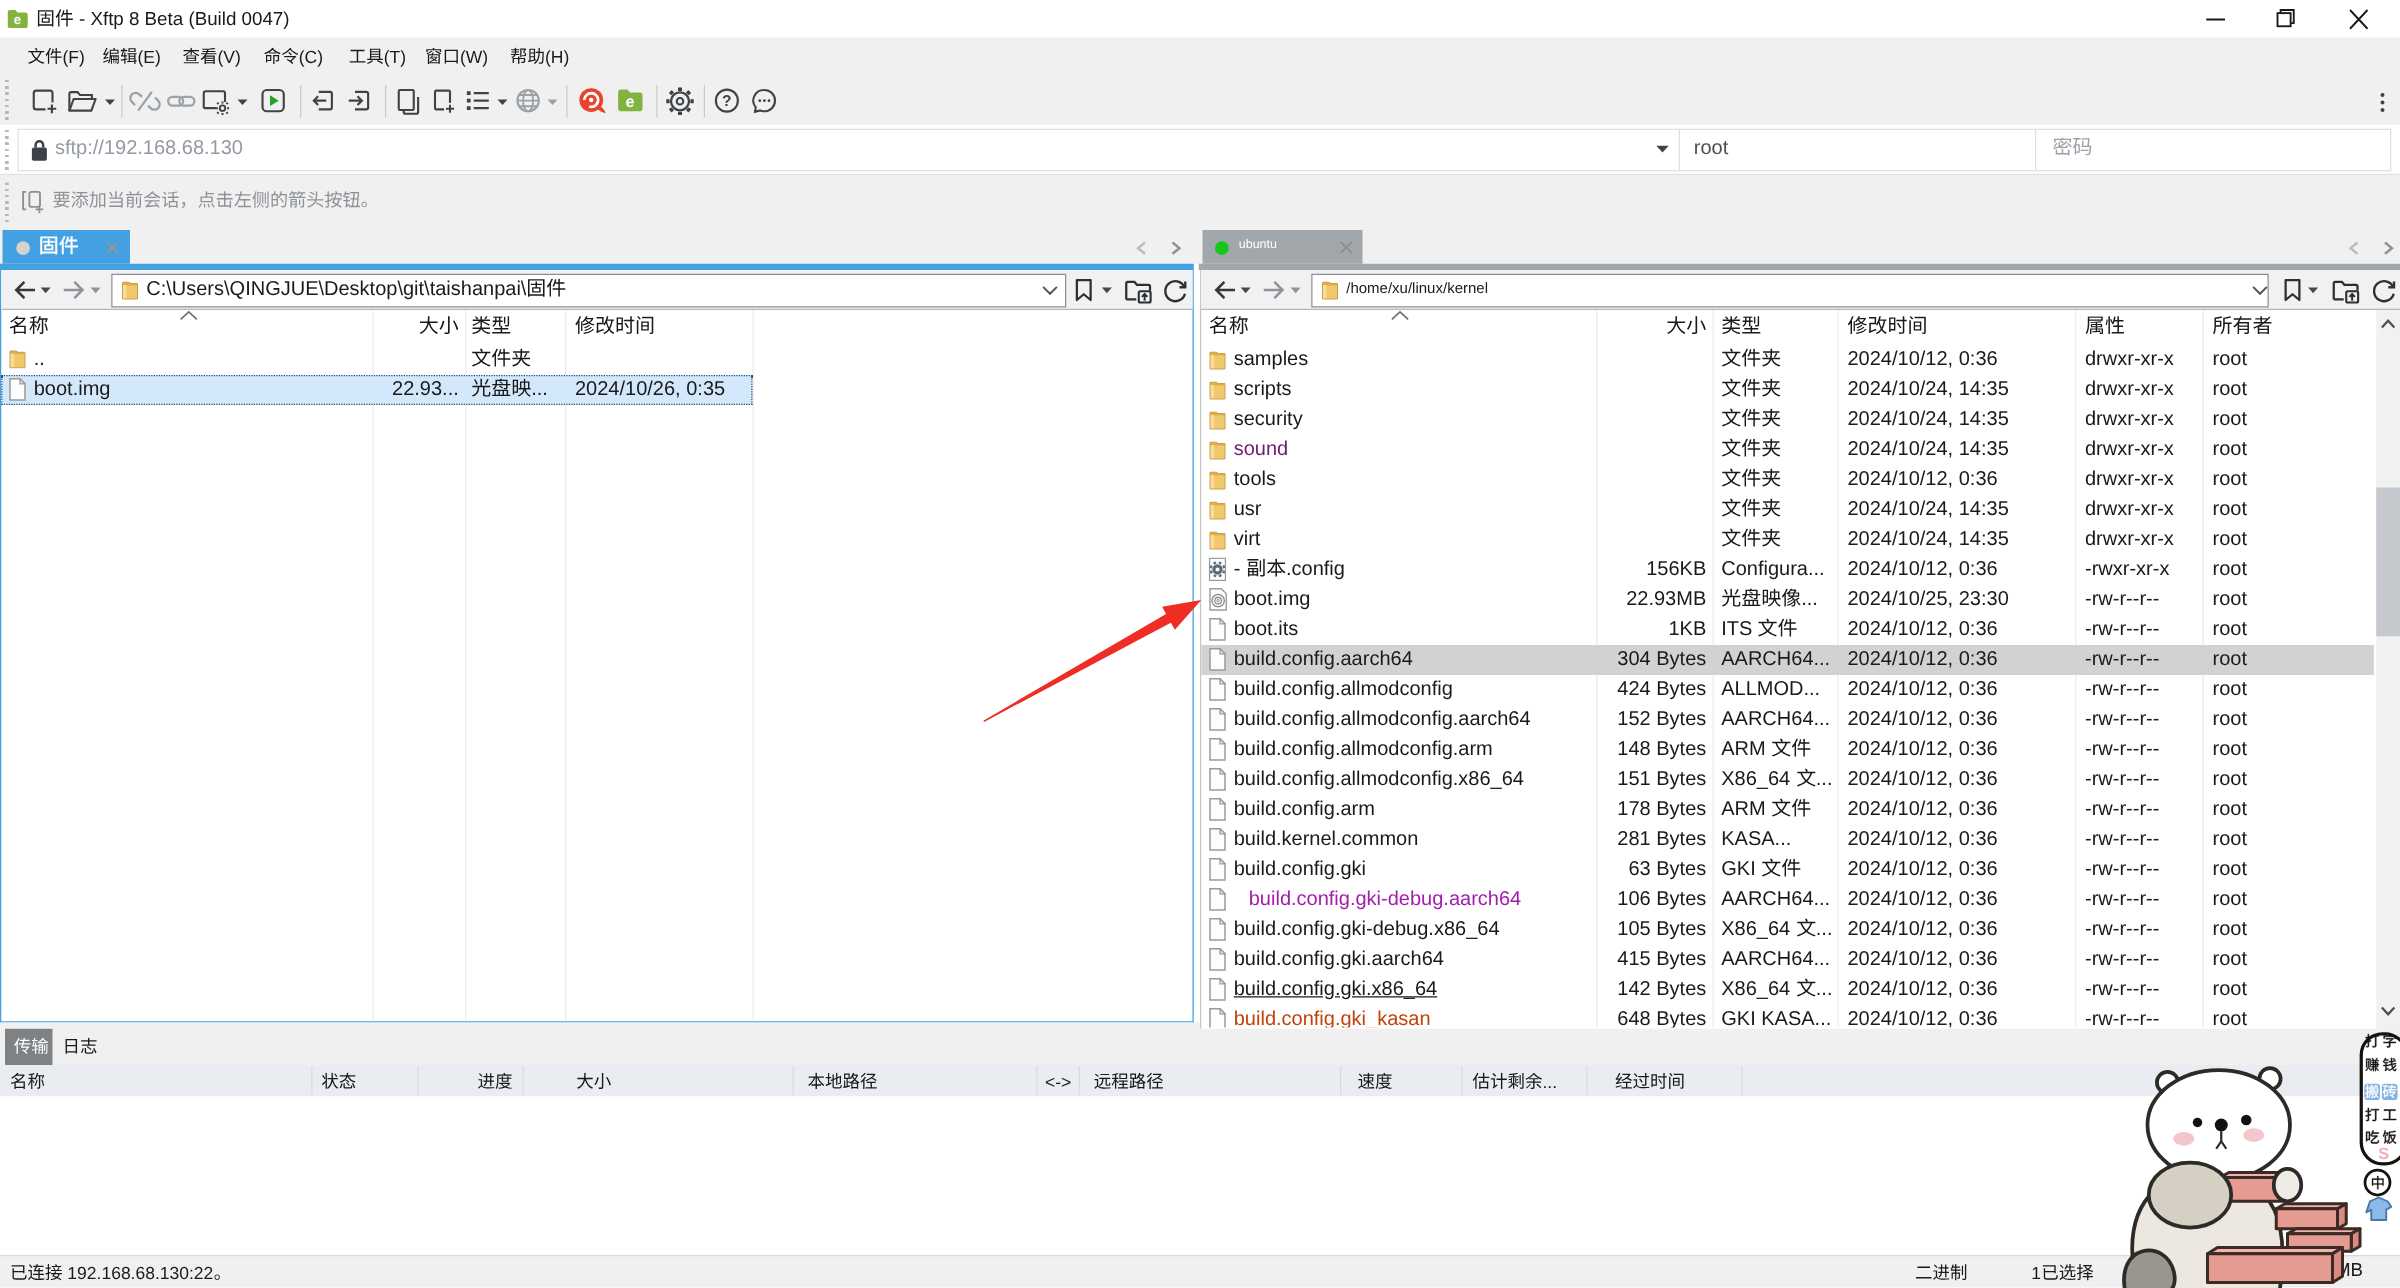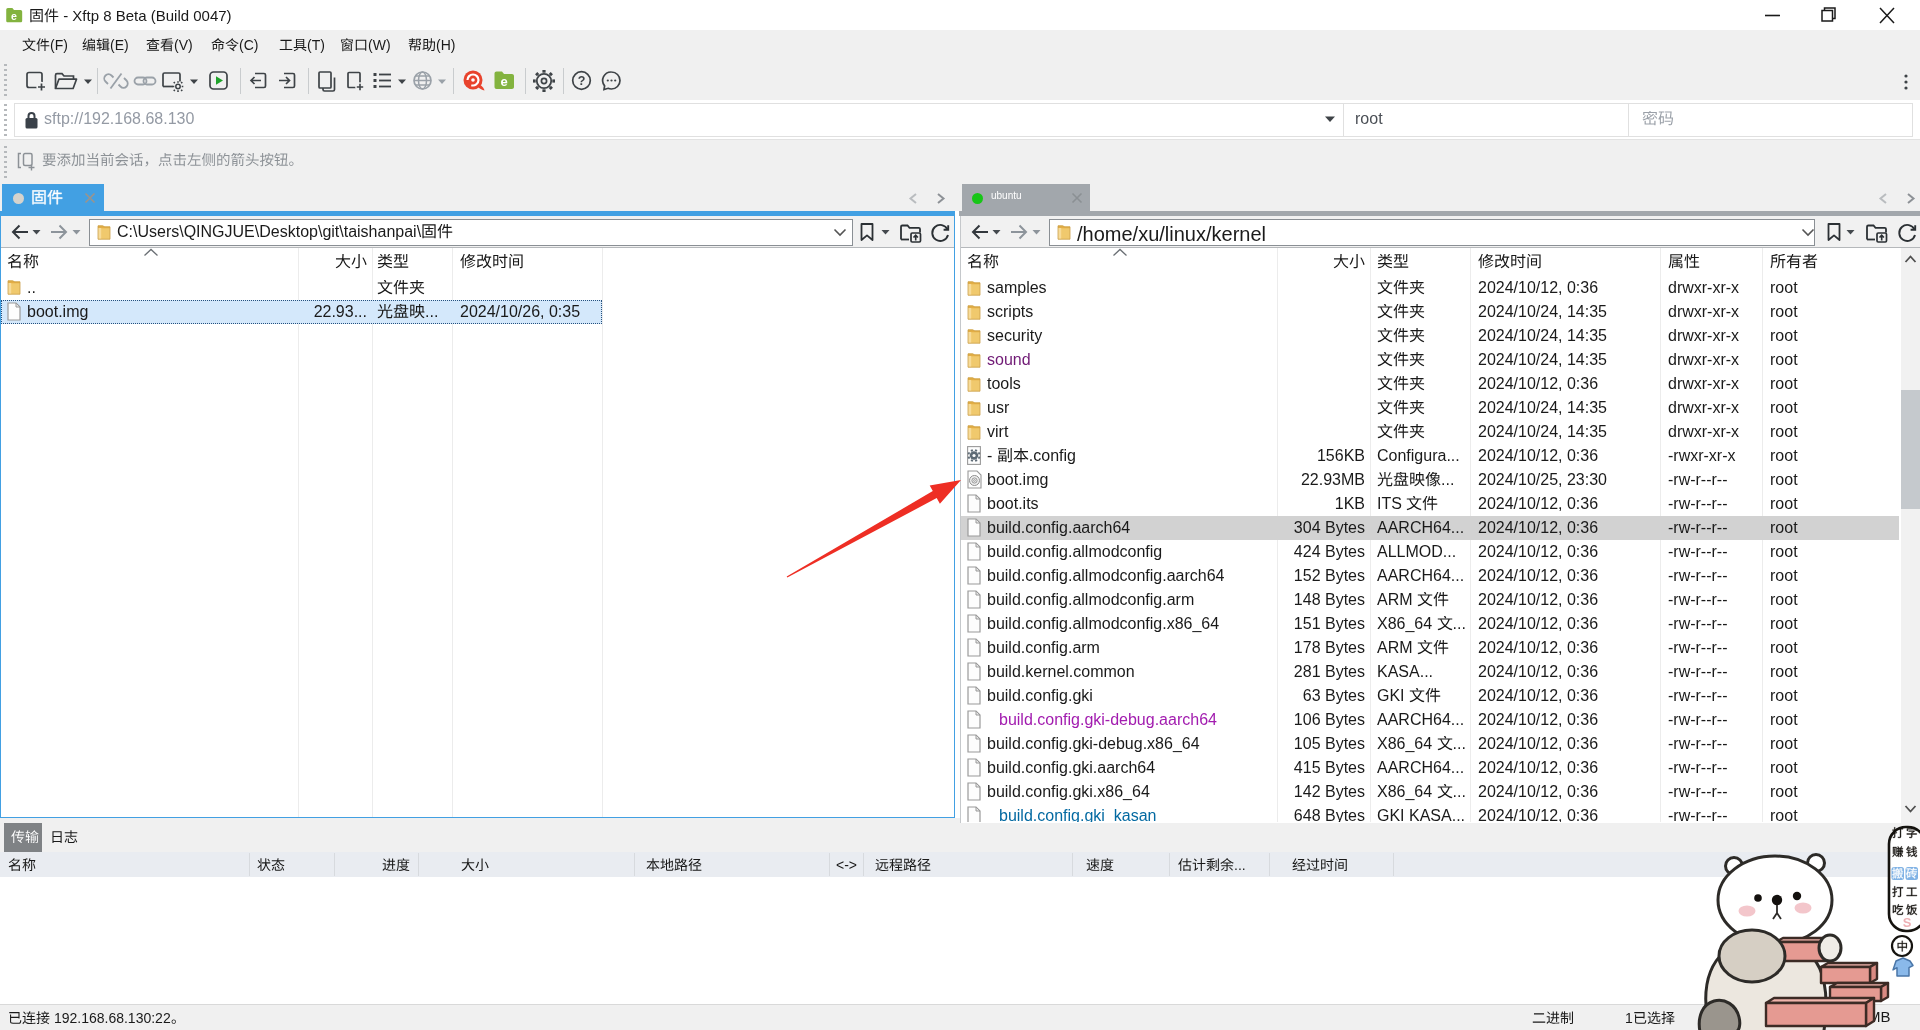--- a/index.html
+++ b/index.html
@@ -421,21 +421,21 @@
 <svg style="position:absolute;left:1032px;top:229px" width="9" height="7" viewBox="0 0 9 7">
     <path d="M0.5 1l4 4.5 4-4.5z" fill="#8d949b"></path>
   </svg>
 <div style="position:absolute;left:1049px;top:219px;width:766px;height:27px;background:#fff;border:1px solid #8a8f94;box-sizing:border-box"></div>
 <svg style="position:absolute;left:1057px;top:223px" width="14" height="17" viewBox="0 0 14 17">
     <path d="M1 2.8h4.6c1.1 0 1.3 1 2.2 1H13v12.4H1z" fill="#f0c96d"></path>
     <path d="M1 2.8h4.6c1.1 0 1.3 1 2.2 1H13v1.5H1z" fill="#e3ae45"></path>
     <path d="M1 5h3.2v11.2H1z" fill="#f7dc9a"></path>
     <path d="M1 2.8h4.6c1.1 0 1.3 1 2.2 1H13v12.4H1z" fill="none" stroke="#caa04a" stroke-width="0.8"></path>
   </svg>
-<div style="position:absolute;left:1077px;top:223px;font-size:20px;color:#1a1a1a;white-space:pre;">/home/xu/linux/kernel</div>
+<div style="position:absolute;left:1077px;top:223px;font-size:12px;color:#1a1a1a;white-space:pre;">/home/xu/linux/kernel</div>
 <svg style="position:absolute;left:1801px;top:228px" width="14" height="9" viewBox="0 0 14 9">
     <path d="M1.5 1.5L7 7l5.5-5.5" fill="none" stroke="#555" stroke-width="1.6"></path>
   </svg>
 <svg style="position:absolute;left:1826px;top:222px" width="16" height="20" viewBox="0 0 16 20">
     <path d="M2.5 2h11v16l-5.5-4.6L2.5 18z" fill="none" stroke="#2b3034" stroke-width="1.8" stroke-linejoin="round"></path>
   </svg>
 <svg style="position:absolute;left:1846px;top:229px" width="9" height="7" viewBox="0 0 9 7">
     <path d="M0.5 1l4 4.5 4-4.5z" fill="#44494e"></path>
   </svg>
 <svg style="position:absolute;left:1865px;top:222px" width="24" height="22" viewBox="0 0 24 22">
@@ -866,35 +866,35 @@
     <div style="position:absolute;left:26px;top:483px;font-size:16px;color:#1a1a1a;white-space:pre;">build.config.gki.aarch64</div>
     <div style="position:absolute;right:536px;top:483px;font-size:16px;color:#1a1a1a;white-space:pre">415 Bytes</div>
     <div style="position:absolute;left:416px;top:483px;font-size:16px;color:#1a1a1a;white-space:pre;">AARCH64...</div>
     <div style="position:absolute;left:517px;top:483px;font-size:16px;color:#1a1a1a;white-space:pre;">2024/10/12, 0:36</div>
     <div style="position:absolute;left:707px;top:483px;font-size:16px;color:#1a1a1a;white-space:pre;">-rw-r--r--</div>
     <div style="position:absolute;left:809px;top:483px;font-size:16px;color:#1a1a1a;white-space:pre;">root</div>
     <svg style="position:absolute;left:6px;top:506px" width="14" height="19" viewBox="0 0 14 19">
       <path d="M1 1h8l4 4v13H1z" fill="#fdfdfd" stroke="#9a9a9a" stroke-width="1.2"></path>
       <path d="M9 1l4 4H9z" fill="#e8e8e8" stroke="#9a9a9a" stroke-width="1"></path>
     </svg>
-    <div style="position:absolute;left:26px;top:507px;font-size:16px;color:#1a1a1a;white-space:pre;">build.config.gki.x86_64</div>
+    <div style="position:absolute;left:26px;top:507px;font-size:16px;color:#1a1a1a;white-space:pre;text-decoration:underline;">build.config.gki.x86_64</div>
     <div style="position:absolute;right:536px;top:507px;font-size:16px;color:#1a1a1a;white-space:pre">142 Bytes</div>
     <div style="position:absolute;left:416px;top:507px;font-size:16px;color:#1a1a1a;white-space:pre;">X86_64 <svg class="k" style="vertical-align:-3px" width="16" height="16" viewBox="0 0 16 16">
         <g fill="#1a1a1a" transform="translate(0,13) scale(0.016000,-0.016000)">
           <use href="#c6587" x="0"></use>
         </g>
       </svg>...</div>
     <div style="position:absolute;left:517px;top:507px;font-size:16px;color:#1a1a1a;white-space:pre;">2024/10/12, 0:36</div>
     <div style="position:absolute;left:707px;top:507px;font-size:16px;color:#1a1a1a;white-space:pre;">-rw-r--r--</div>
     <div style="position:absolute;left:809px;top:507px;font-size:16px;color:#1a1a1a;white-space:pre;">root</div>
     <svg style="position:absolute;left:6px;top:530px" width="14" height="19" viewBox="0 0 14 19">
       <path d="M1 1h8l4 4v13H1z" fill="#fdfdfd" stroke="#9a9a9a" stroke-width="1.2"></path>
       <path d="M9 1l4 4H9z" fill="#e8e8e8" stroke="#9a9a9a" stroke-width="1"></path>
     </svg>
-    <div style="position:absolute;left:38px;top:531px;font-size:16px;color:#0369a1;white-space:pre;">build.config.gki_kasan</div>
+    <div style="position:absolute;left:26px;top:531px;font-size:16px;color:#c2410c;white-space:pre;">build.config.gki_kasan</div>
     <div style="position:absolute;right:536px;top:531px;font-size:16px;color:#1a1a1a;white-space:pre">648 Bytes</div>
     <div style="position:absolute;left:416px;top:531px;font-size:16px;color:#1a1a1a;white-space:pre;">GKI KASA...</div>
     <div style="position:absolute;left:517px;top:531px;font-size:16px;color:#1a1a1a;white-space:pre;">2024/10/12, 0:36</div>
     <div style="position:absolute;left:707px;top:531px;font-size:16px;color:#1a1a1a;white-space:pre;">-rw-r--r--</div>
     <div style="position:absolute;left:809px;top:531px;font-size:16px;color:#1a1a1a;white-space:pre;">root</div>
   </div>
 <div style="position:absolute;left:1901px;top:248px;width:19px;height:575px;background:#f1f1f1"></div>
 <svg style="position:absolute;left:1904px;top:254px" width="13" height="10" viewBox="0 0 13 10">
     <path d="M1.5 8l5-5.5 5 5.5" fill="none" stroke="#505050" stroke-width="1.8"></path>
   </svg>

